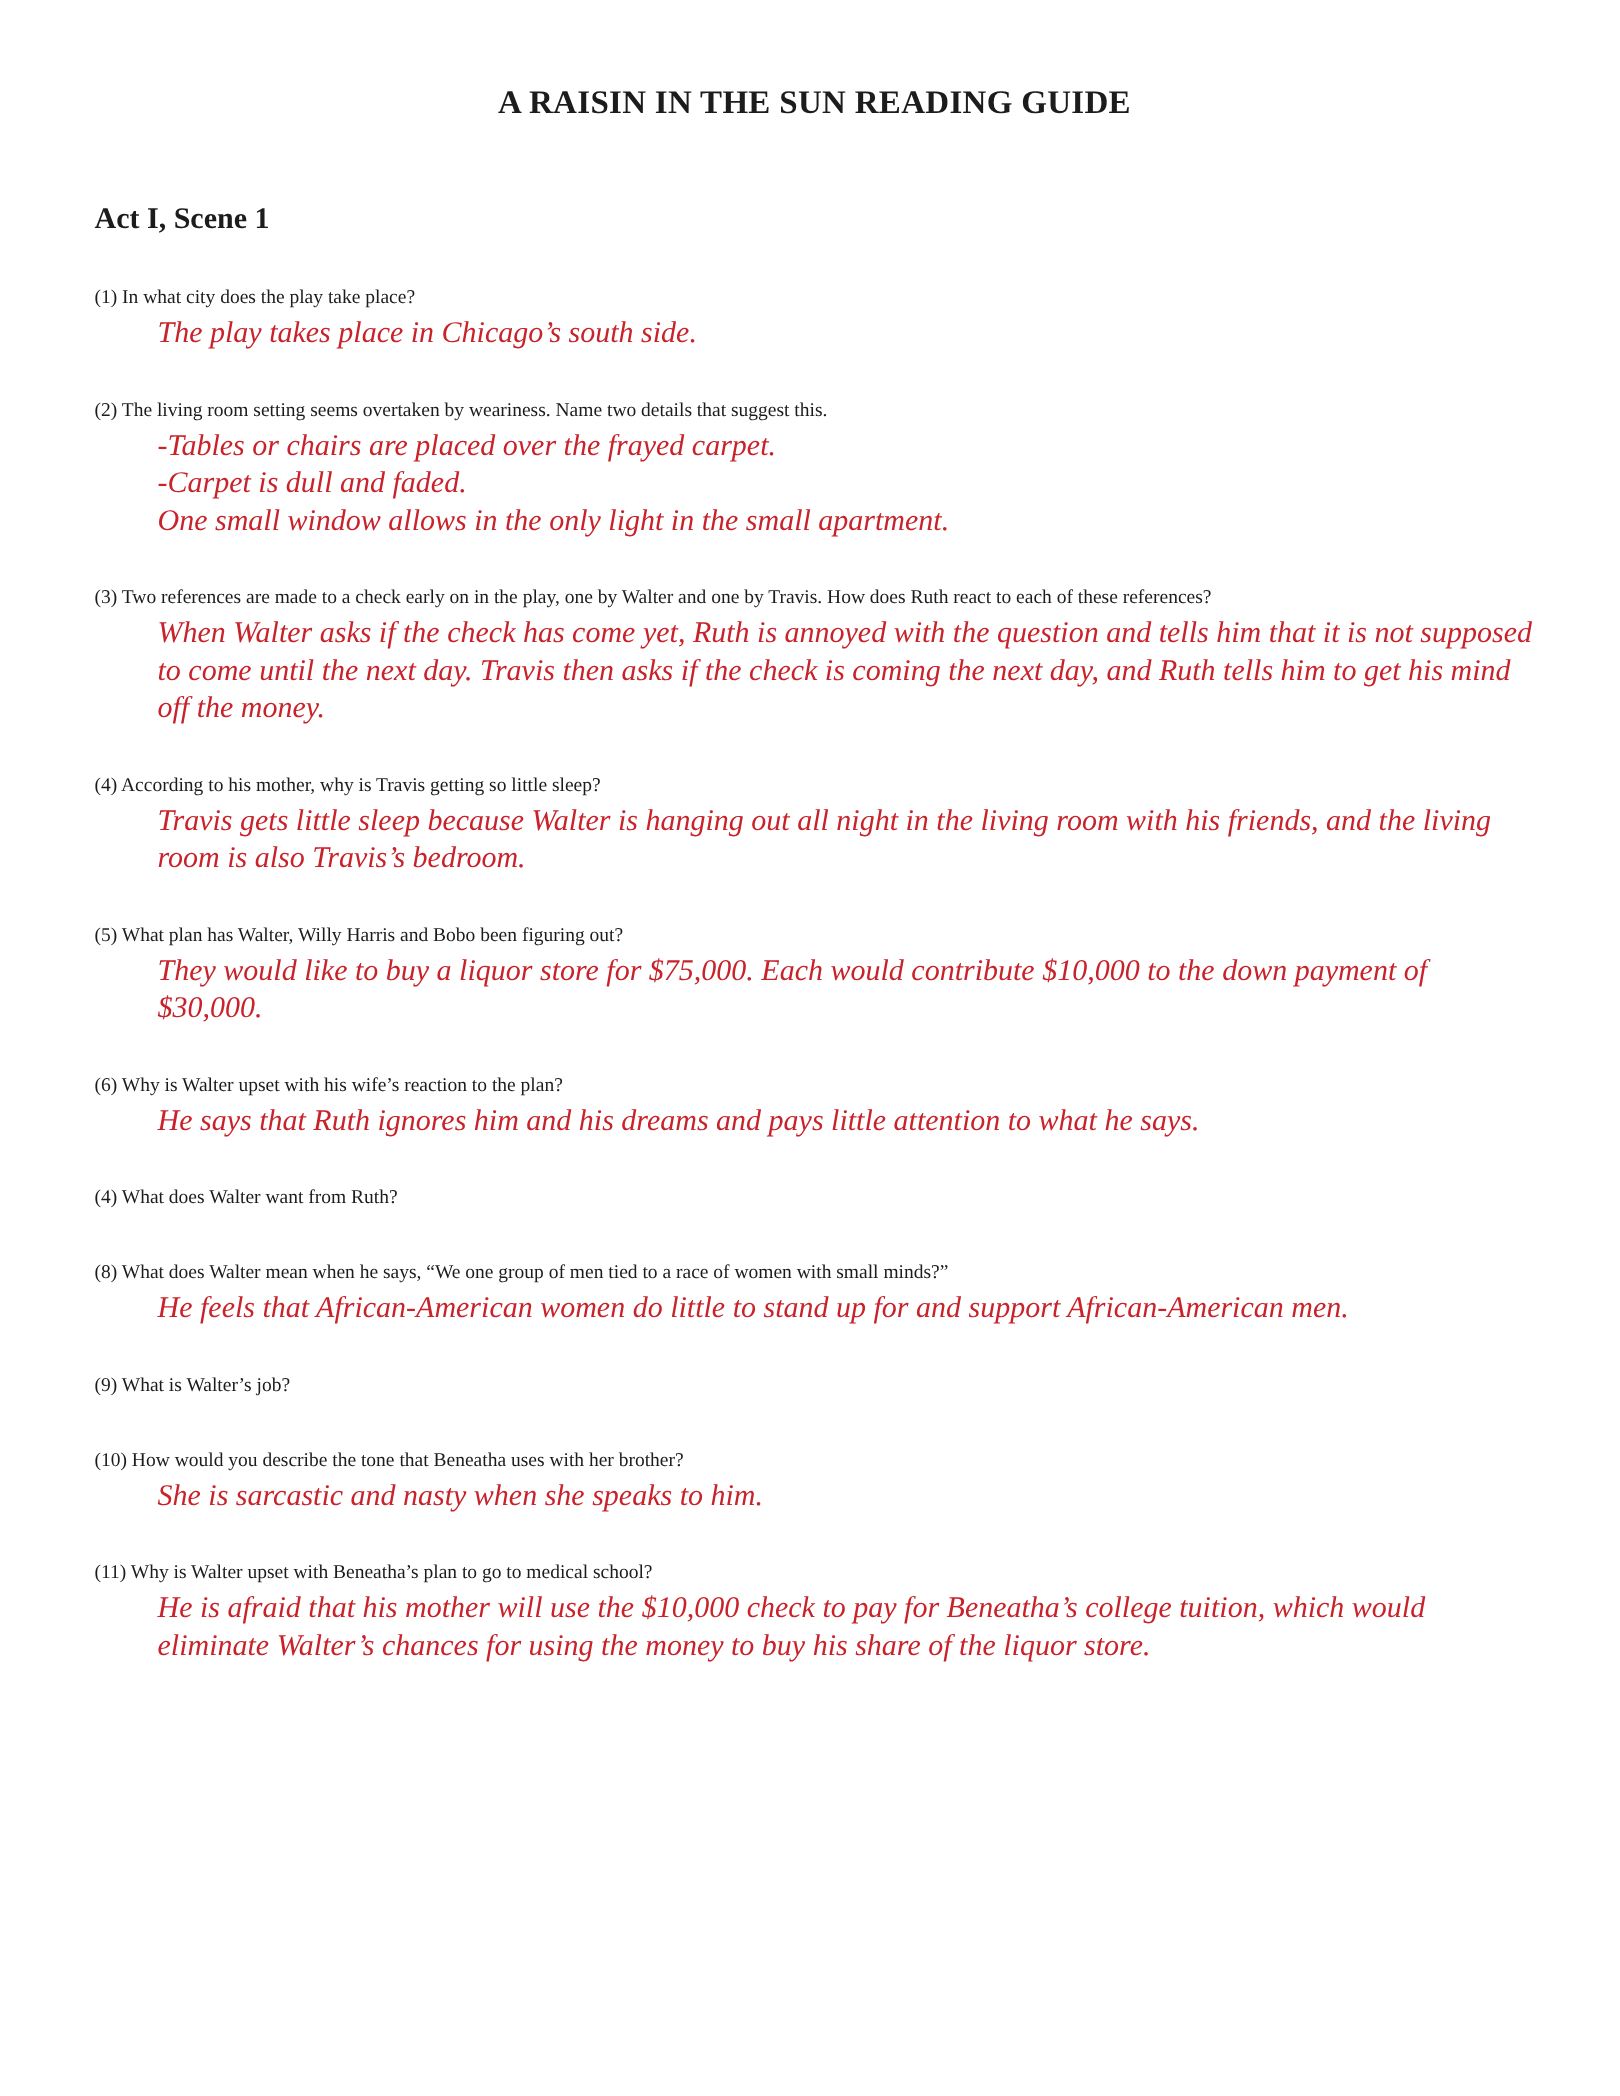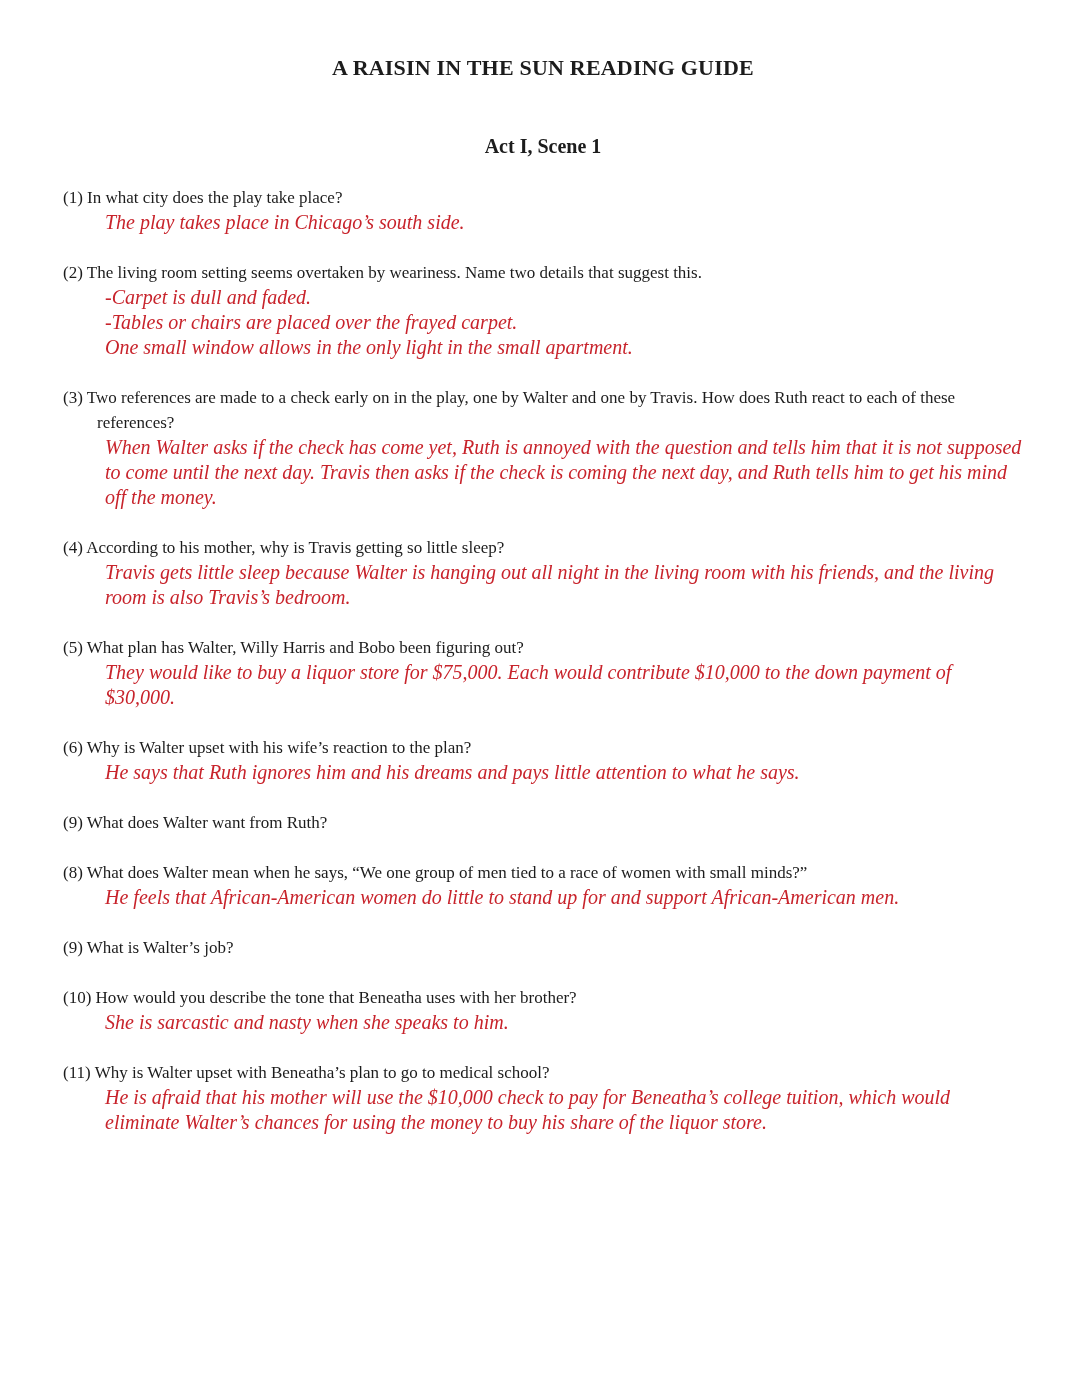--- a/index.html
+++ b/index.html
@@ -32,27 +32,26 @@
     font-weight: bold;
     text-align: center;
     margin: 0 0 53px 0;
     letter-spacing: 0.2px;
   }
   .section-heading {
     font-size: 20px;
     line-height: 25px;
     font-weight: bold;
     margin: 0 0 26px 0;
-    text-align: center;
   }
   .qa {
     margin: 0 0 25px 0;
   }
   .question {
-    font-size: 17px;
+    font-size: 13px;
     line-height: 25px;
     padding-left: 34px;
     text-indent: -34px;
     color: var(--ink);
   }
   .answers {
     margin-left: 42px;
   }
   .answer {
     font-size: 20px;
@@ -70,22 +69,22 @@
   <div id="qa-list">
       <div class="qa">
         <div class="question">(1) In what city does the play take place?</div>
         <div class="answers">
           <div class="answer">The play takes place in Chicago’s south side.</div>
         </div>
       </div>
       <div class="qa">
         <div class="question">(2) The living room setting seems overtaken by weariness. Name two details that suggest this.</div>
         <div class="answers">
+          <div class="answer">-Tables or chairs are placed over the frayed carpet.</div>
           <div class="answer">-Carpet is dull and faded.</div>
-          <div class="answer">-Tables or chairs are placed over the frayed carpet.</div>
           <div class="answer">One small window allows in the only light in the small apartment.</div>
         </div>
       </div>
       <div class="qa">
         <div class="question">(3) Two references are made to a check early on in the play, one by Walter and one by Travis. How does Ruth react to each of these references?</div>
         <div class="answers">
           <div class="answer">When Walter asks if the check has come yet, Ruth is annoyed with the question and tells him that it is not supposed to come until the next day. Travis then asks if the check is coming the next day, and Ruth tells him to get his mind off the money.</div>
         </div>
       </div>
       <div class="qa">
@@ -100,21 +99,21 @@
           <div class="answer">They would like to buy a liquor store for $75,000. Each would contribute $10,000 to the down payment of $30,000.</div>
         </div>
       </div>
       <div class="qa">
         <div class="question">(6) Why is Walter upset with his wife’s reaction to the plan?</div>
         <div class="answers">
           <div class="answer">He says that Ruth ignores him and his dreams and pays little attention to what he says.</div>
         </div>
       </div>
       <div class="qa">
-        <div class="question">(9) What does Walter want from Ruth?</div>
+        <div class="question">(4) What does Walter want from Ruth?</div>
       </div>
       <div class="qa">
         <div class="question">(8) What does Walter mean when he says, “We one group of men tied to a race of women with small minds?”</div>
         <div class="answers">
           <div class="answer">He feels that African-American women do little to stand up for and support African-American men.</div>
         </div>
       </div>
       <div class="qa">
         <div class="question">(9) What is Walter’s job?</div>
       </div>

